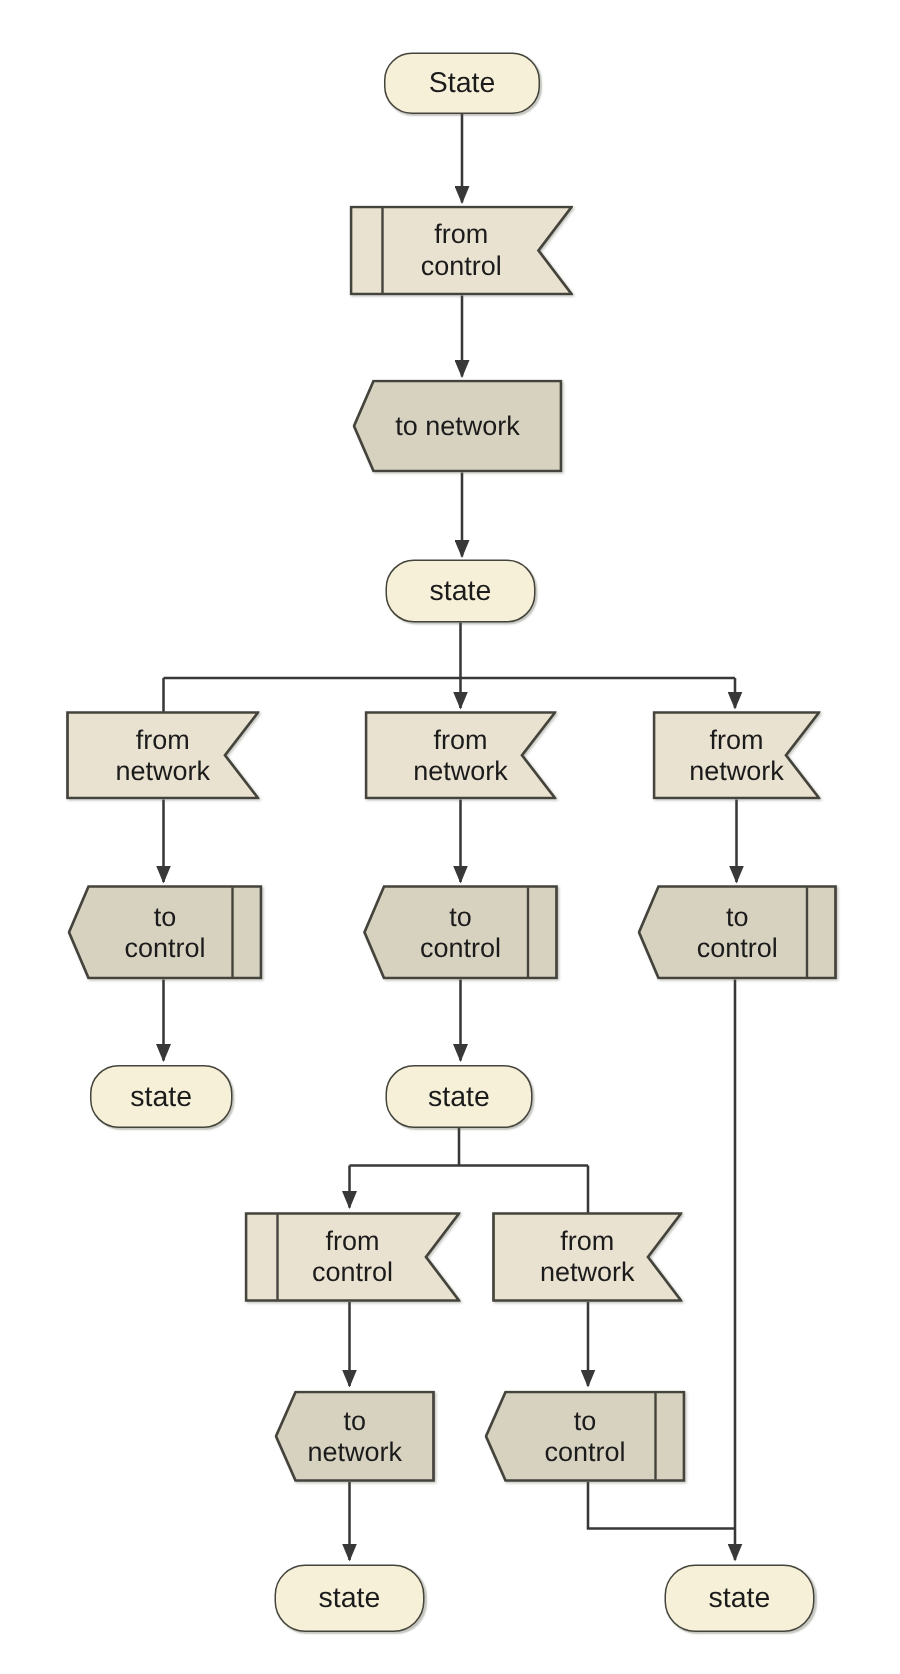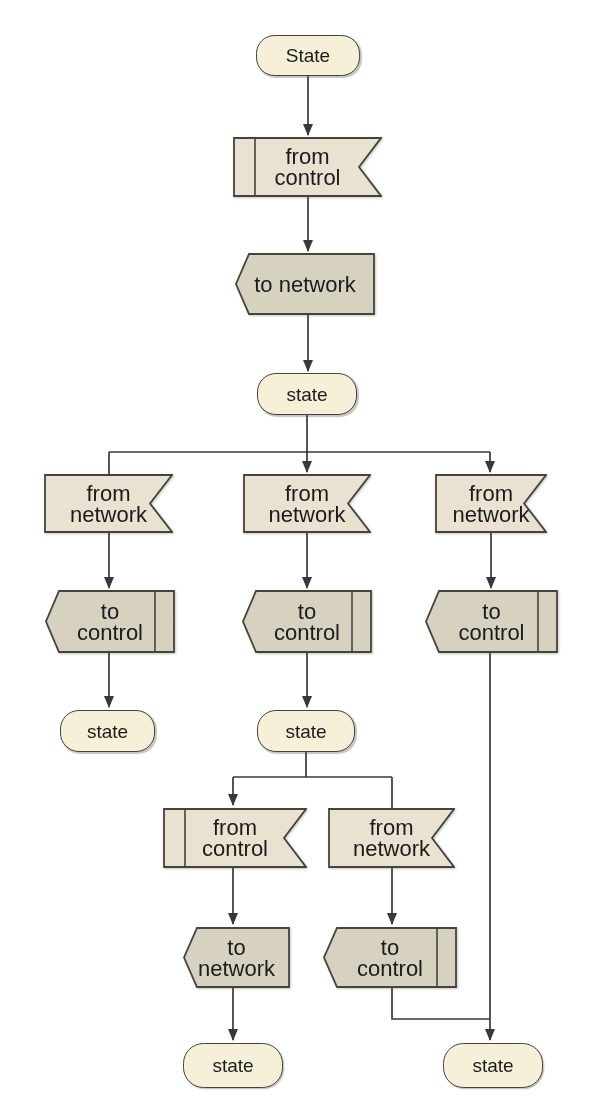--- a/index.html
+++ b/index.html
@@ -35,21 +35,21 @@
     left: 0; top: 0;
     filter: drop-shadow(1.3px 1.3px 0.8px rgba(90,88,75,0.35));
   }
   .node .label {
     position: absolute;
     inset: 0;
     display: flex;
     align-items: center;
     justify-content: center;
     text-align: center;
-    font-size: 22px;
+    font-size: 18px;
     line-height: 21px;
     color: #1b1b1b;
     white-space: pre-line;
     z-index: 2;
   }
   .node.state {
     border: 1.8px solid #45443c;
     border-radius: 20px;
     box-shadow: 1.3px 1.3px 1px rgba(90,88,75,0.35);
   }

